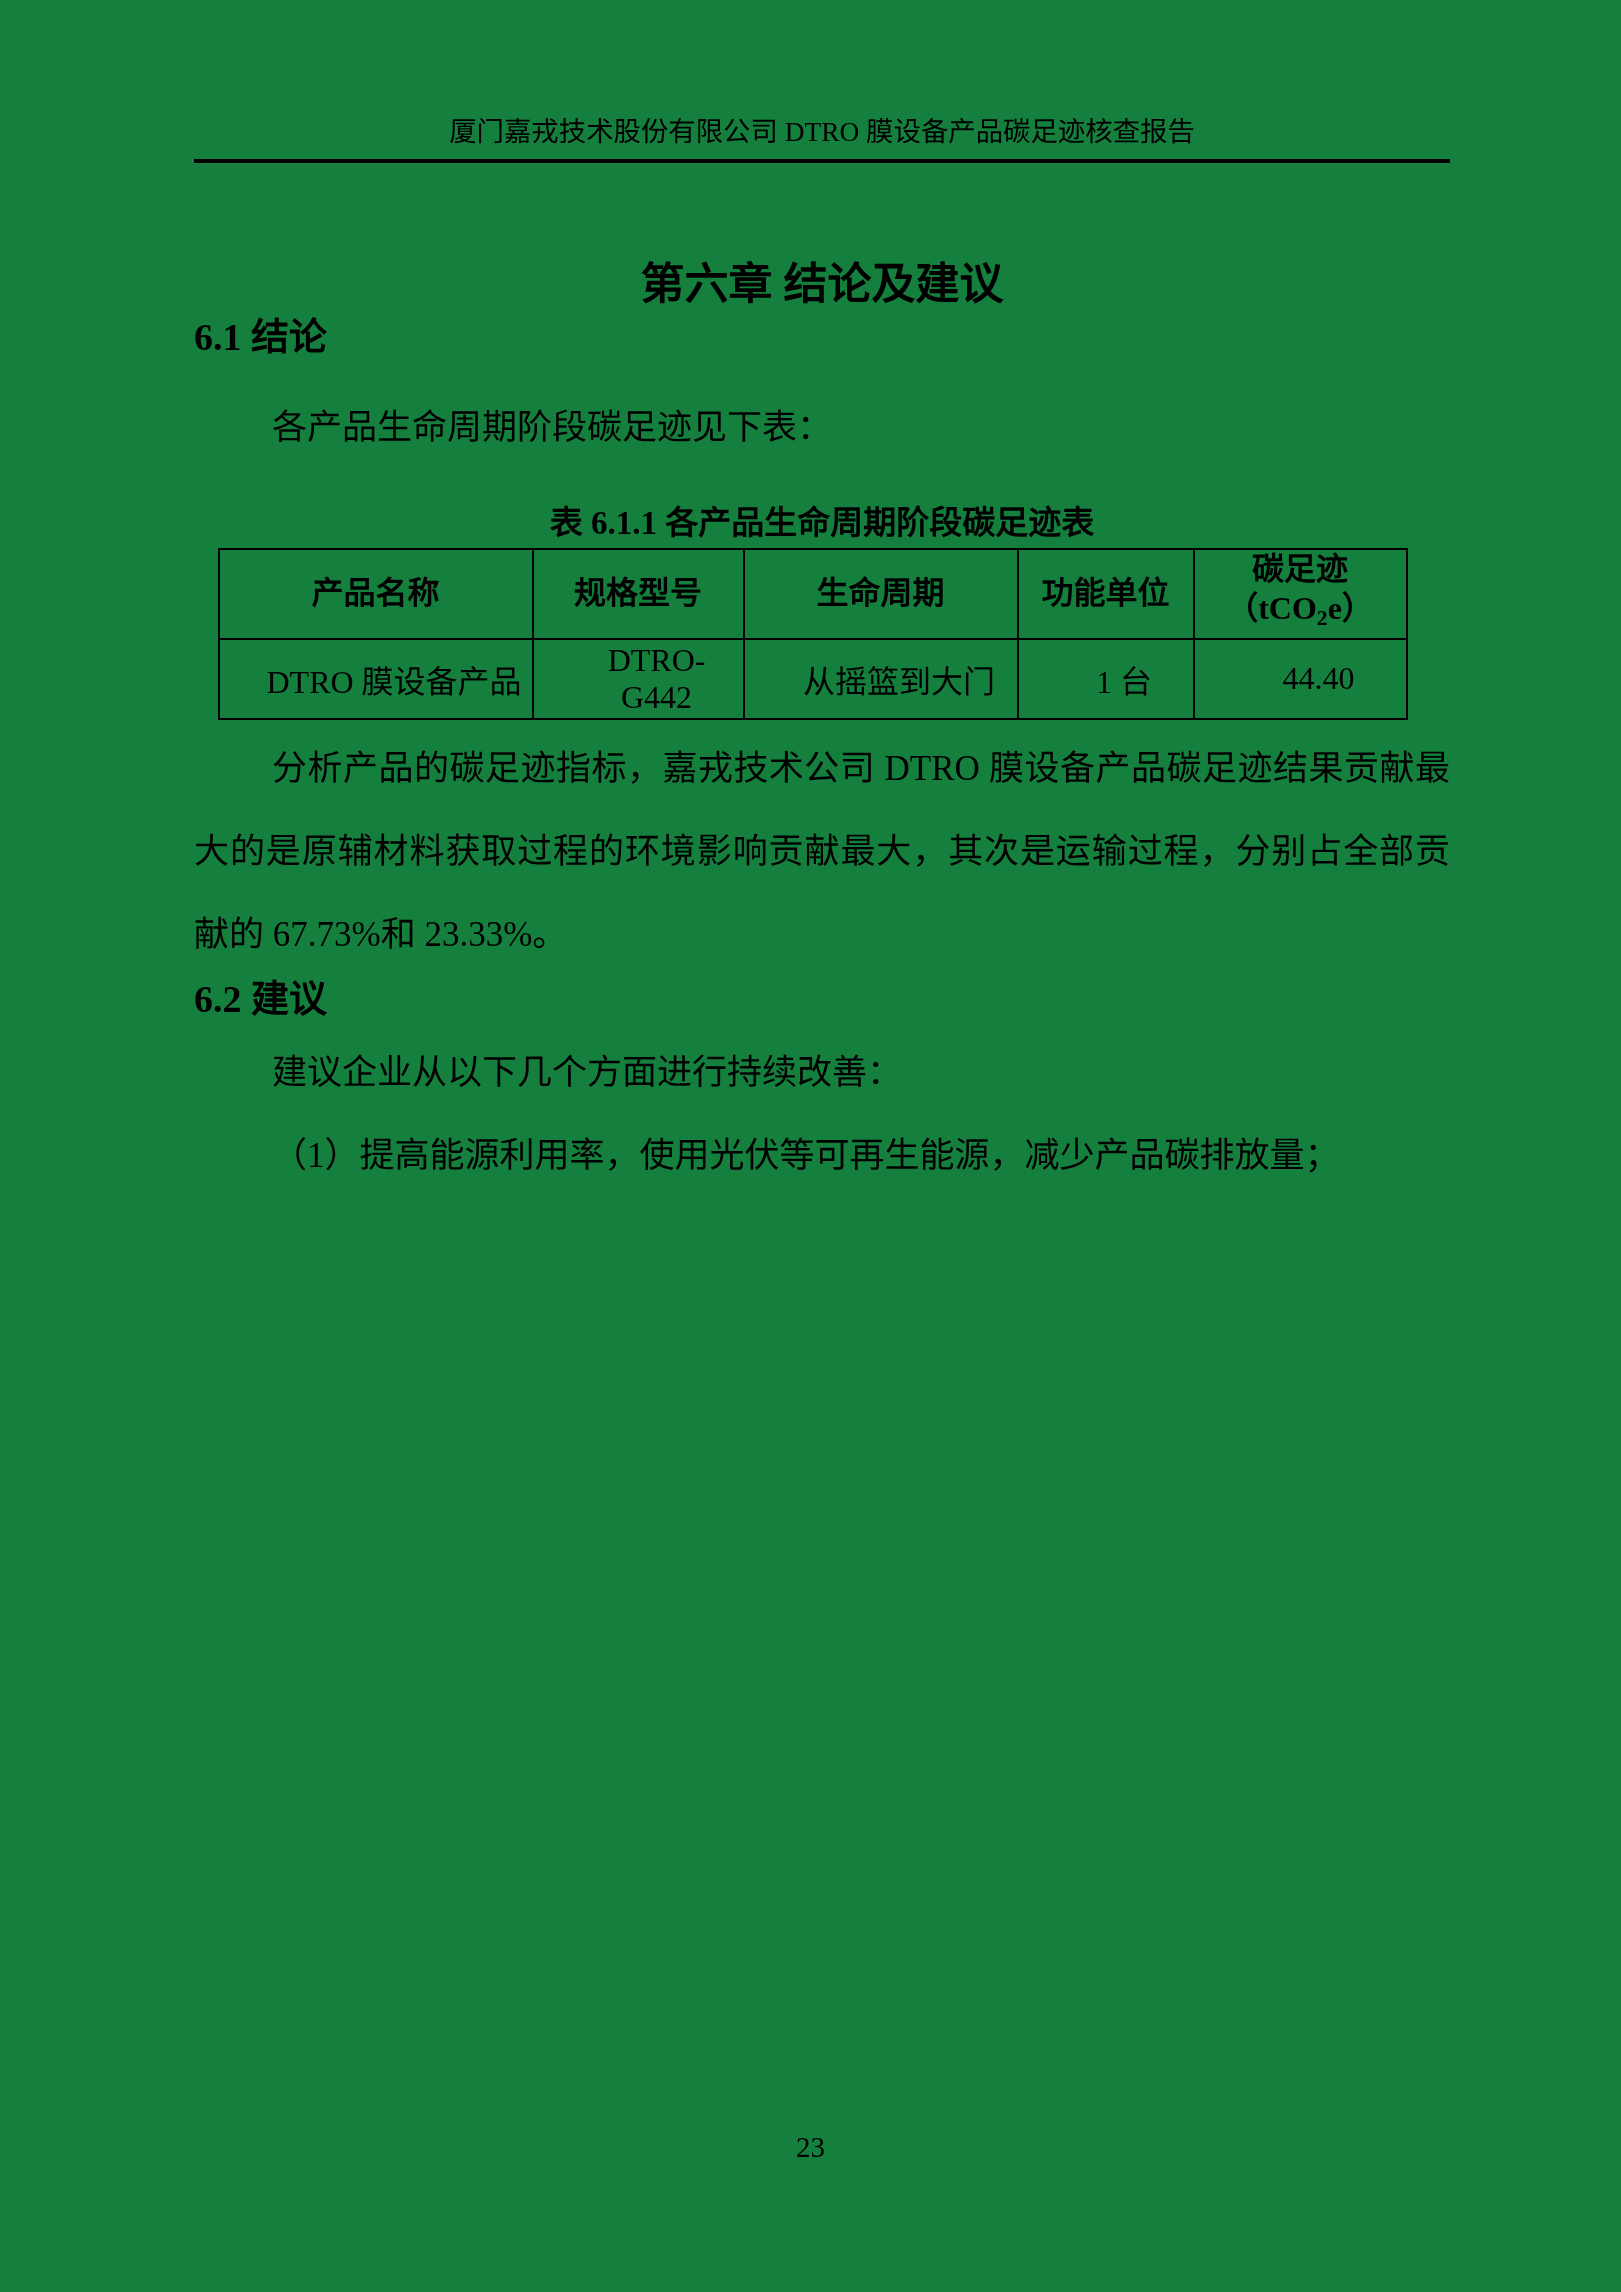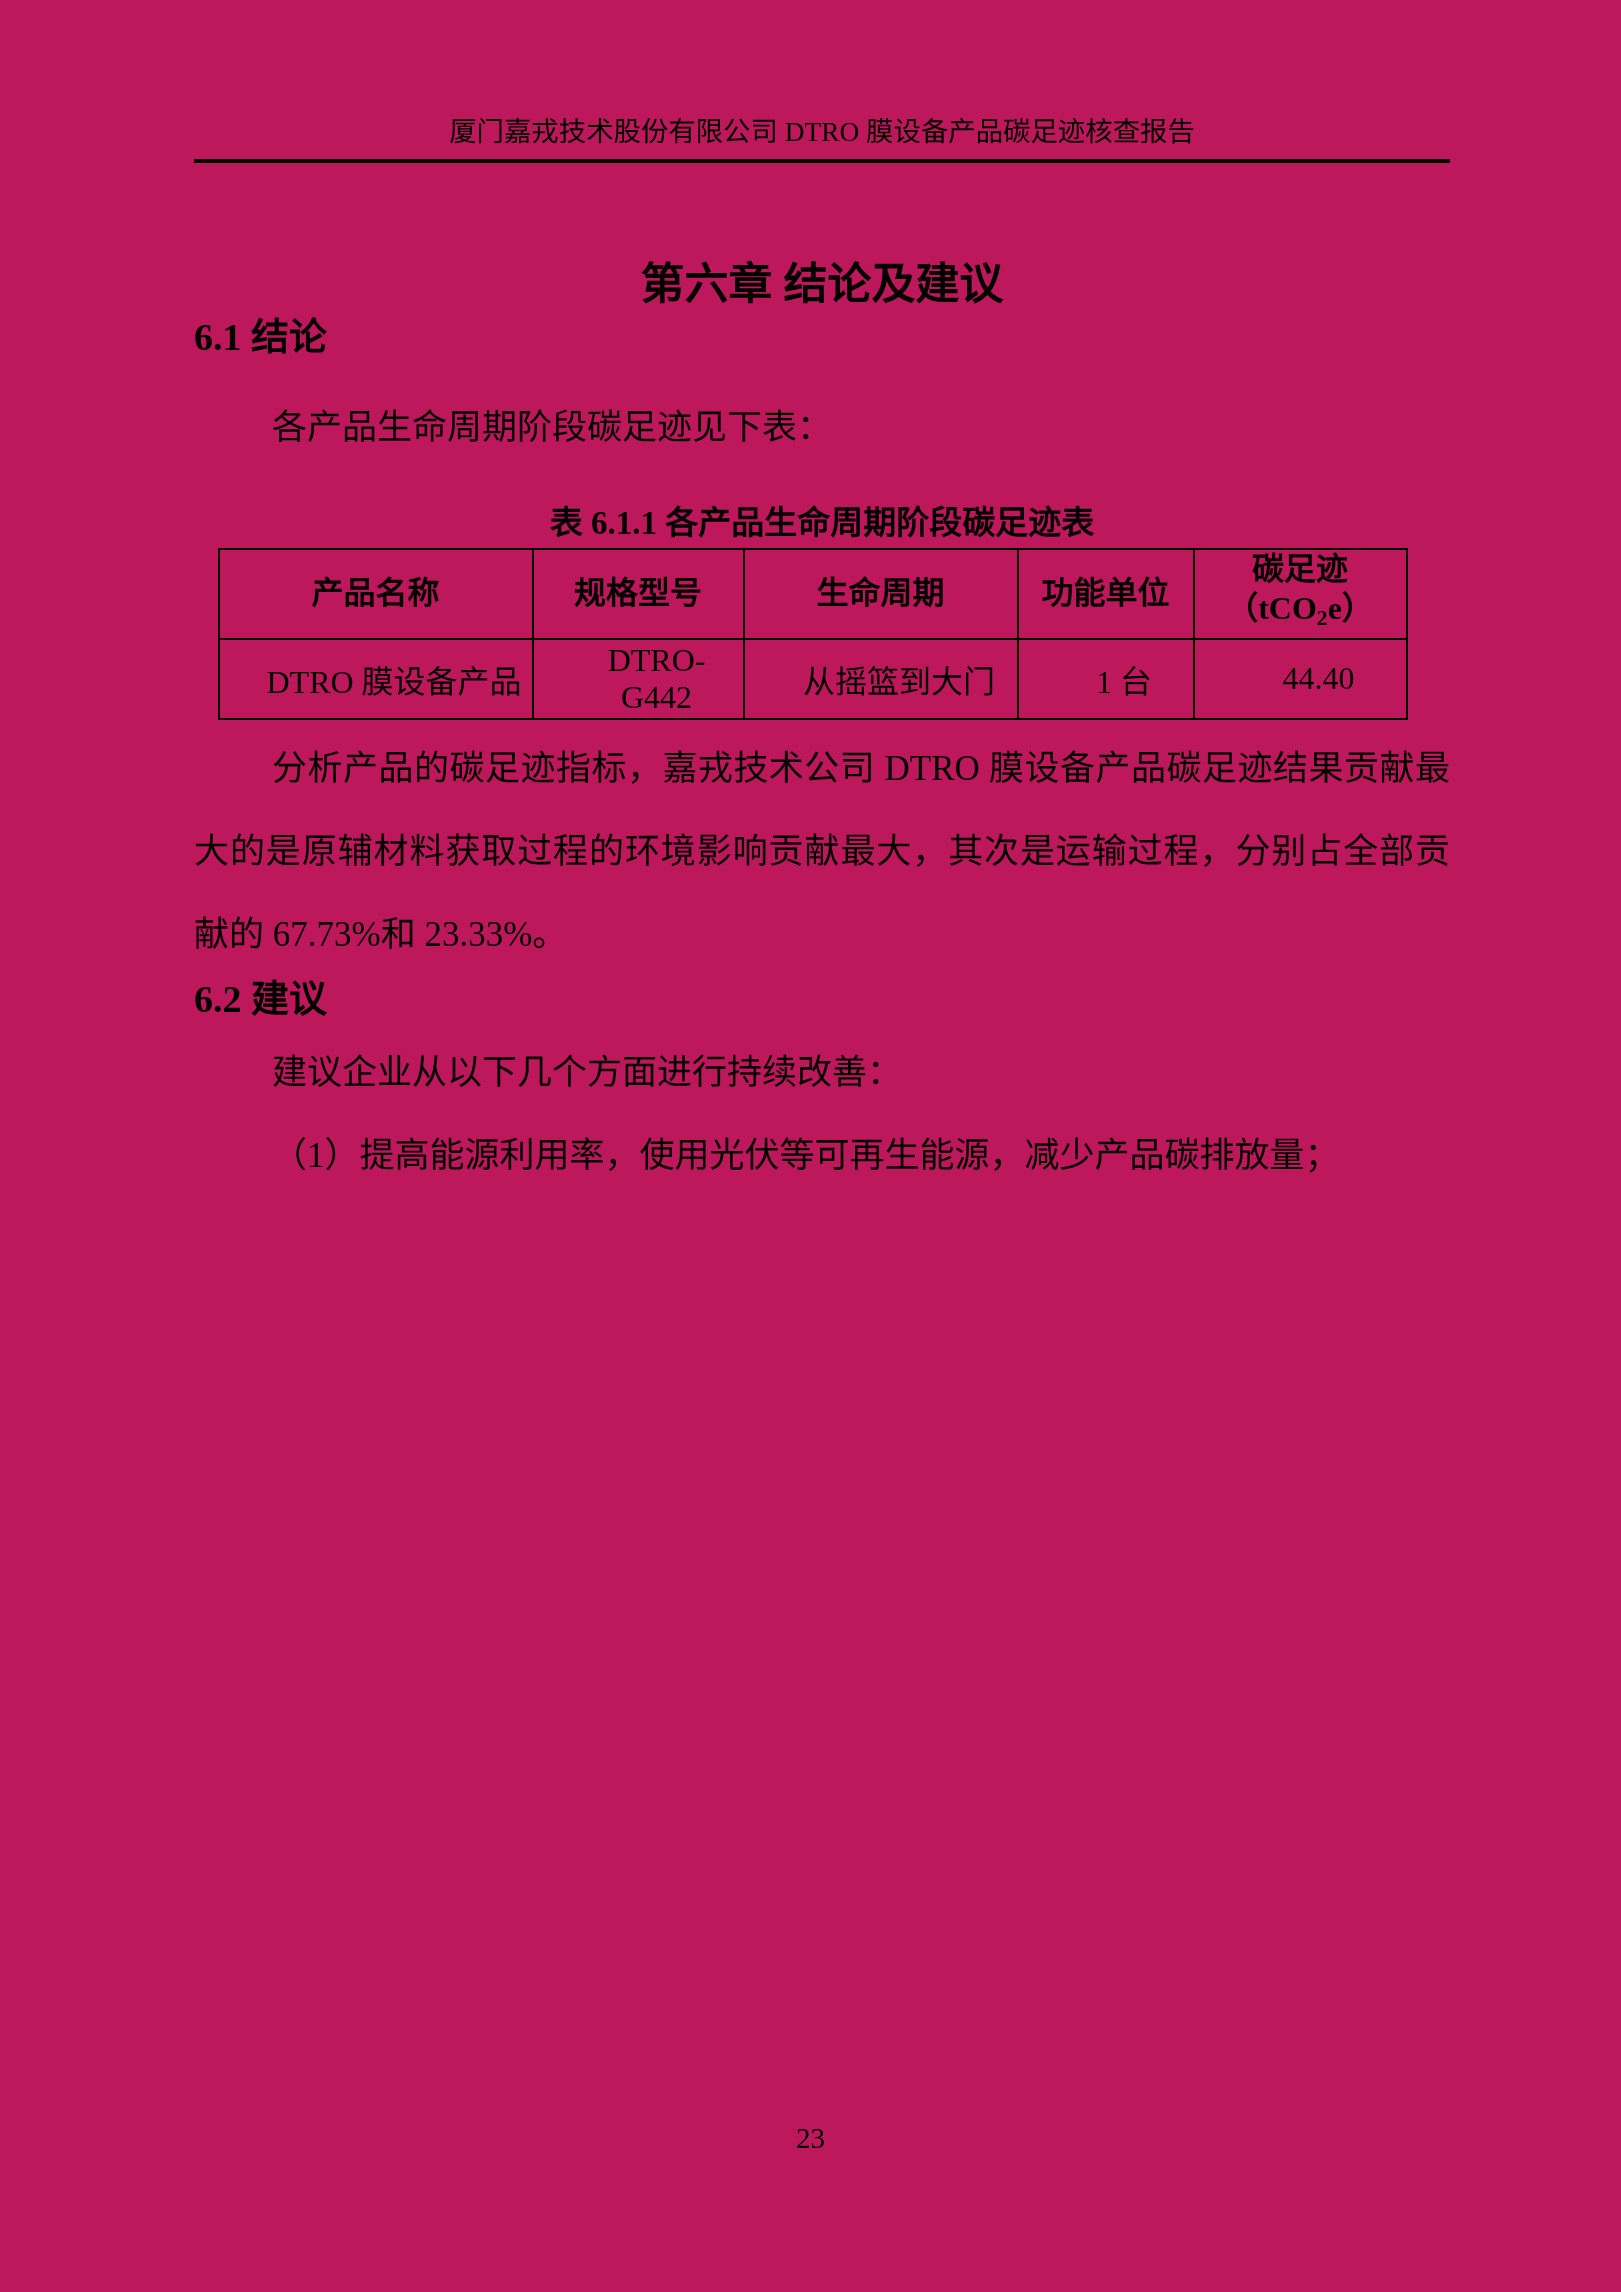--- a/index.html
+++ b/index.html
@@ -1,21 +1,21 @@
 <!DOCTYPE html>
 <html lang="zh-CN"><head>
 <meta charset="utf-8">
 <style>
   html, body { margin: 0; padding: 0; background: #e8e8e8; }
   .page {
     position: relative;
     width: 1621px;
     height: 2293px;
     margin: 0 auto;
-    background: #be185d;
+    background: #15803d;
     color: #000000;
     font-family: "Liberation Serif", "DejaVu Serif", serif;
     box-sizing: border-box;
     padding: 116px 171px 0 194px;
     overflow: hidden;
   }
   .doc-header {
     text-align: center;
     font-size: 27.4px;
     line-height: 33px;
@@ -83,21 +83,21 @@
     font-size: 35px;
     line-height: 83px;
     text-align: justify;
     text-indent: 78px;
   }
   .section-heading.second { }
   .page-number {
     position: absolute;
     left: 0;
     right: 0;
-    bottom: 138px;
+    bottom: 129px;
     text-align: center;
     font-size: 29px;
   }
 </style>
 </head>
 <body>
 
 <div class="page">
 
   <div class="doc-header">

